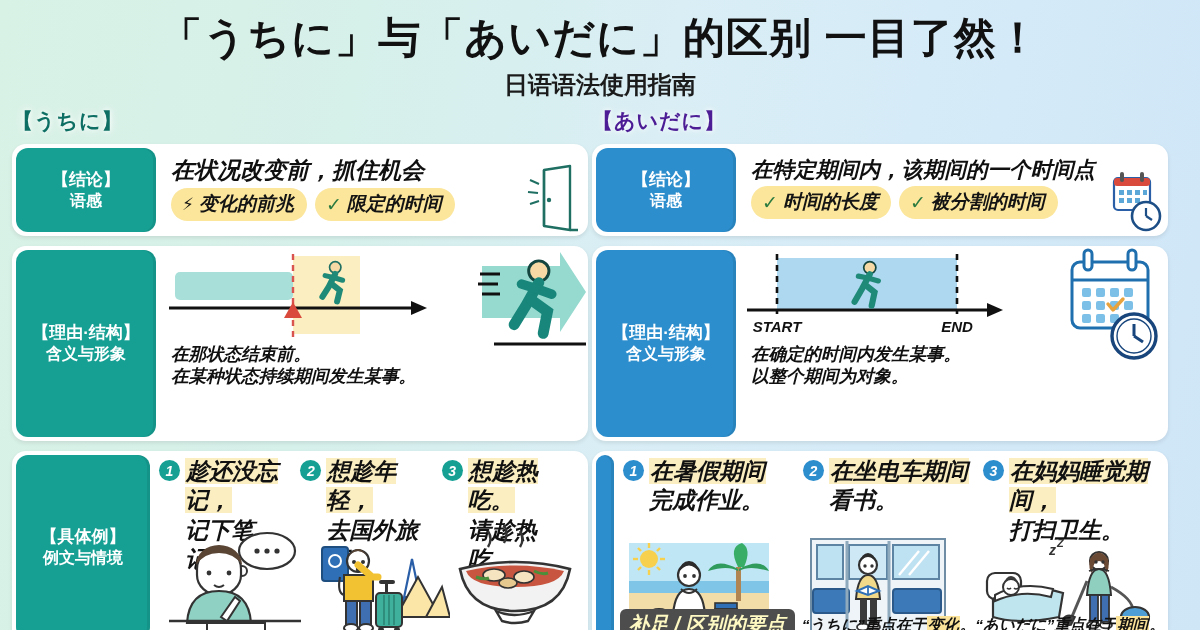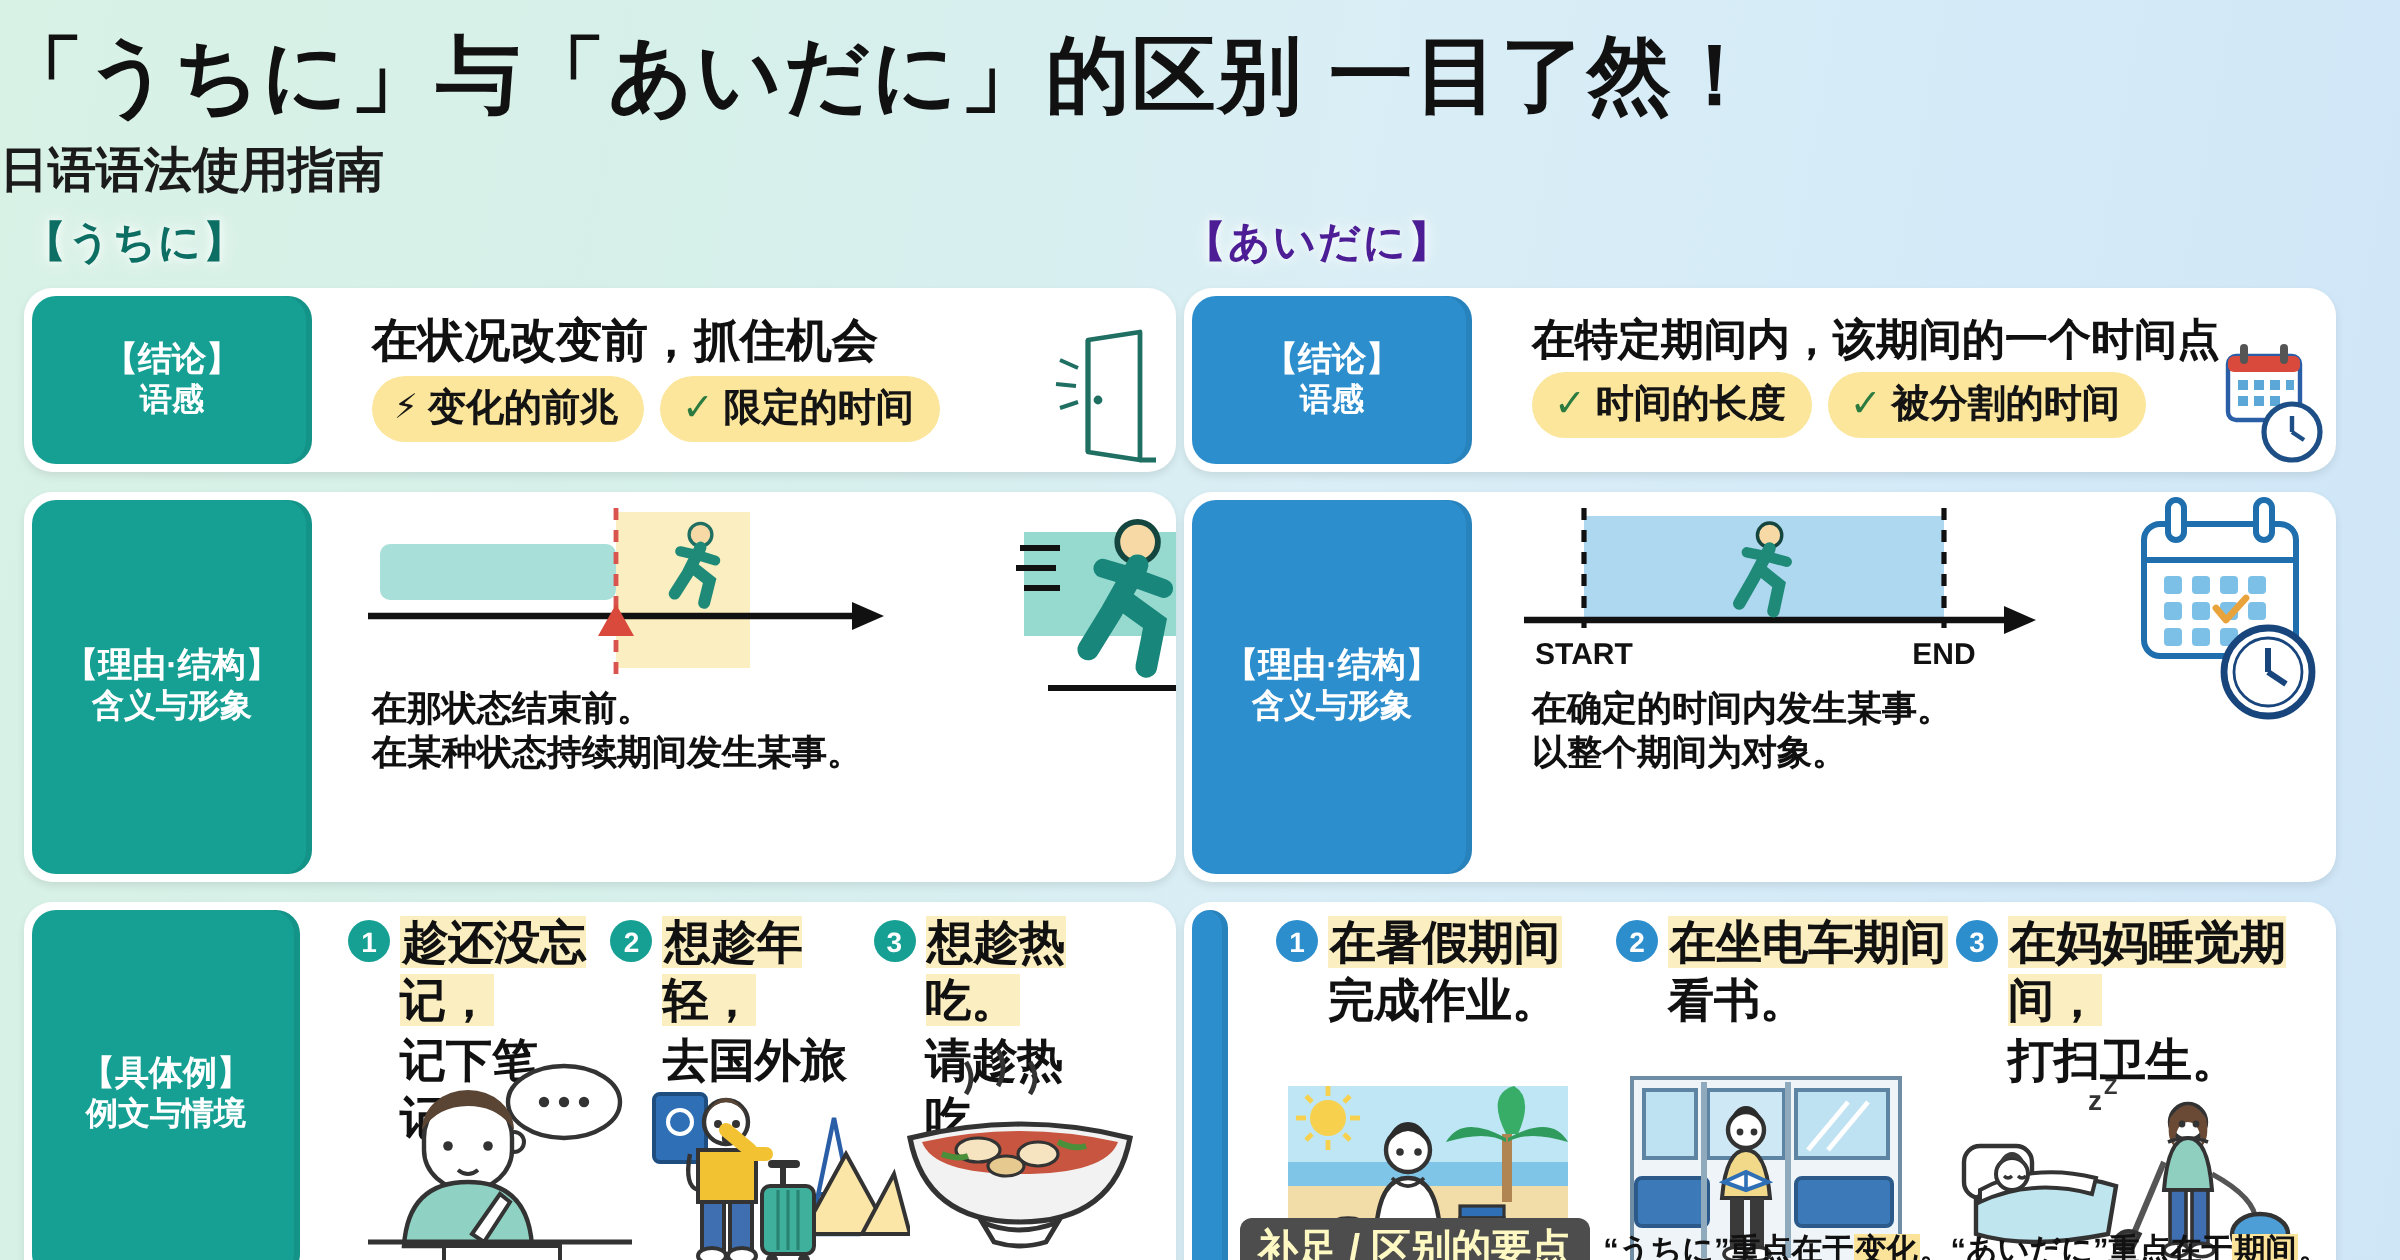--- a/index.html
+++ b/index.html
@@ -7,21 +7,21 @@
     width: 1200px; height: 630px;
     font-family: "Liberation Sans", "DejaVu Sans", sans-serif;
     overflow: hidden;
   }
   body {
     background: linear-gradient(100deg, #d9f2e6 0%, #d6f0ea 28%, #d9eef5 52%, #d4eaf8 78%, #cfe6f7 100%);
     position: relative;
   }
 
   
-  .title-wrap { text-align: left; padding-top: 14px; }
+  .title-wrap { text-align: center; padding-top: 14px; }
   .main-title {
     font-size: 42px; font-weight: 700; color: #111; letter-spacing: 1px;
     line-height: 1.12; white-space: nowrap;
   }
   .sub-title {
     font-size: 24px; font-weight: 700; color: #1b1b1b; margin-top: 8px;
   }
 
   
   .columns { display: flex; gap: 0; padding: 6px 10px 0 10px; }
@@ -43,21 +43,21 @@
     flex: 0 0 auto; display: flex; flex-direction: column;
     align-items: center; justify-content: center; text-align: center;
     color: #fff; font-weight: 700; line-height: 1.3;
     border-radius: 12px; margin: 4px 0 4px 4px;
     box-shadow: inset -3px 0 0 rgba(0,0,0,.08);
   }
   .col-left .row-label { background: #16a094; }
   .col-right .row-label { background: #2c8ecd; }
   .row-label .l1 { font-size: 17px; }
   .row-label .l2 { font-size: 16px; }
-  .row-body { flex: 1 1 auto; position: relative; padding: 6px 24px; }
+  .row-body { flex: 1 1 auto; position: relative; padding: 6px 9px; font-style: italic; }
 
   
   .r1 { height: 92px; }
   .r1 .row-label { width: 140px; }
   .r1 .headline { font-size: 23px; font-weight: 700; color: #101010; margin: 5px 0 2px 6px; white-space: nowrap; }
   .col-right .r1 .headline { font-size: 21.5px; }
   .pills { display: flex; gap: 8px; align-items: center; margin-left: 6px; }
   .pill {
     background: #fbe69b; border-radius: 999px; padding: 3px 13px 4px 11px;
     font-size: 19px; font-weight: 700; color: #141414; white-space: nowrap;

